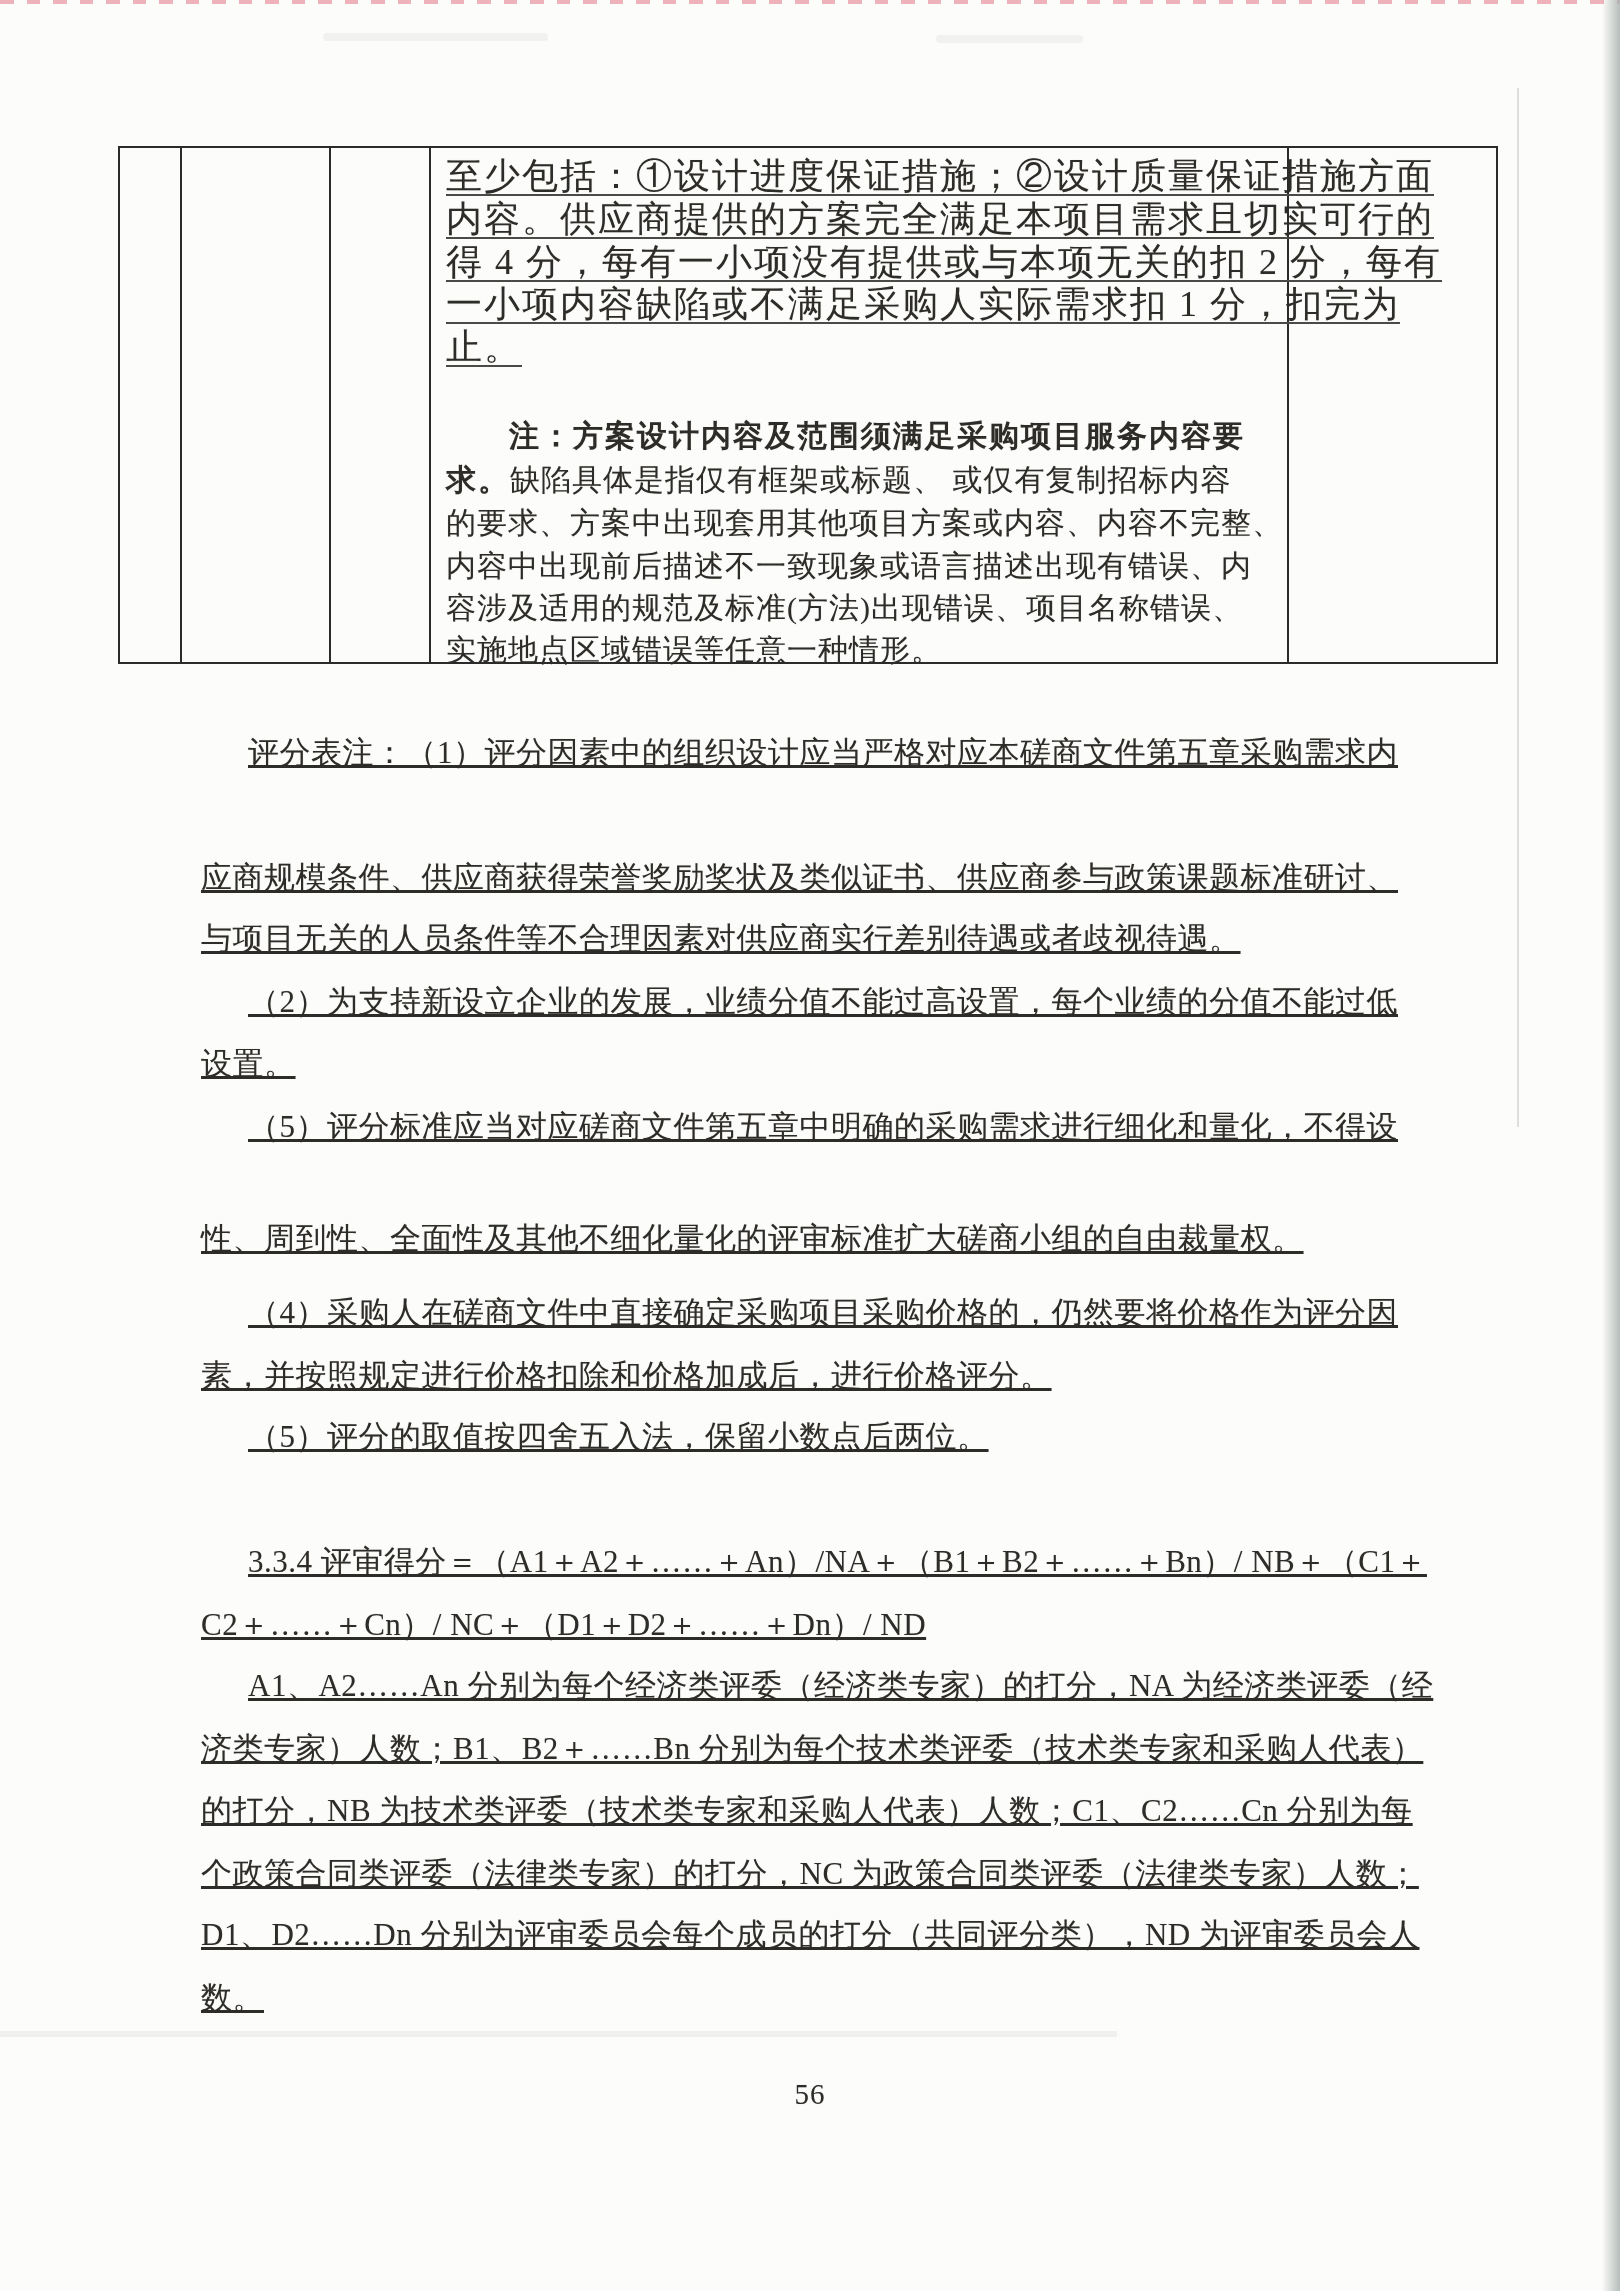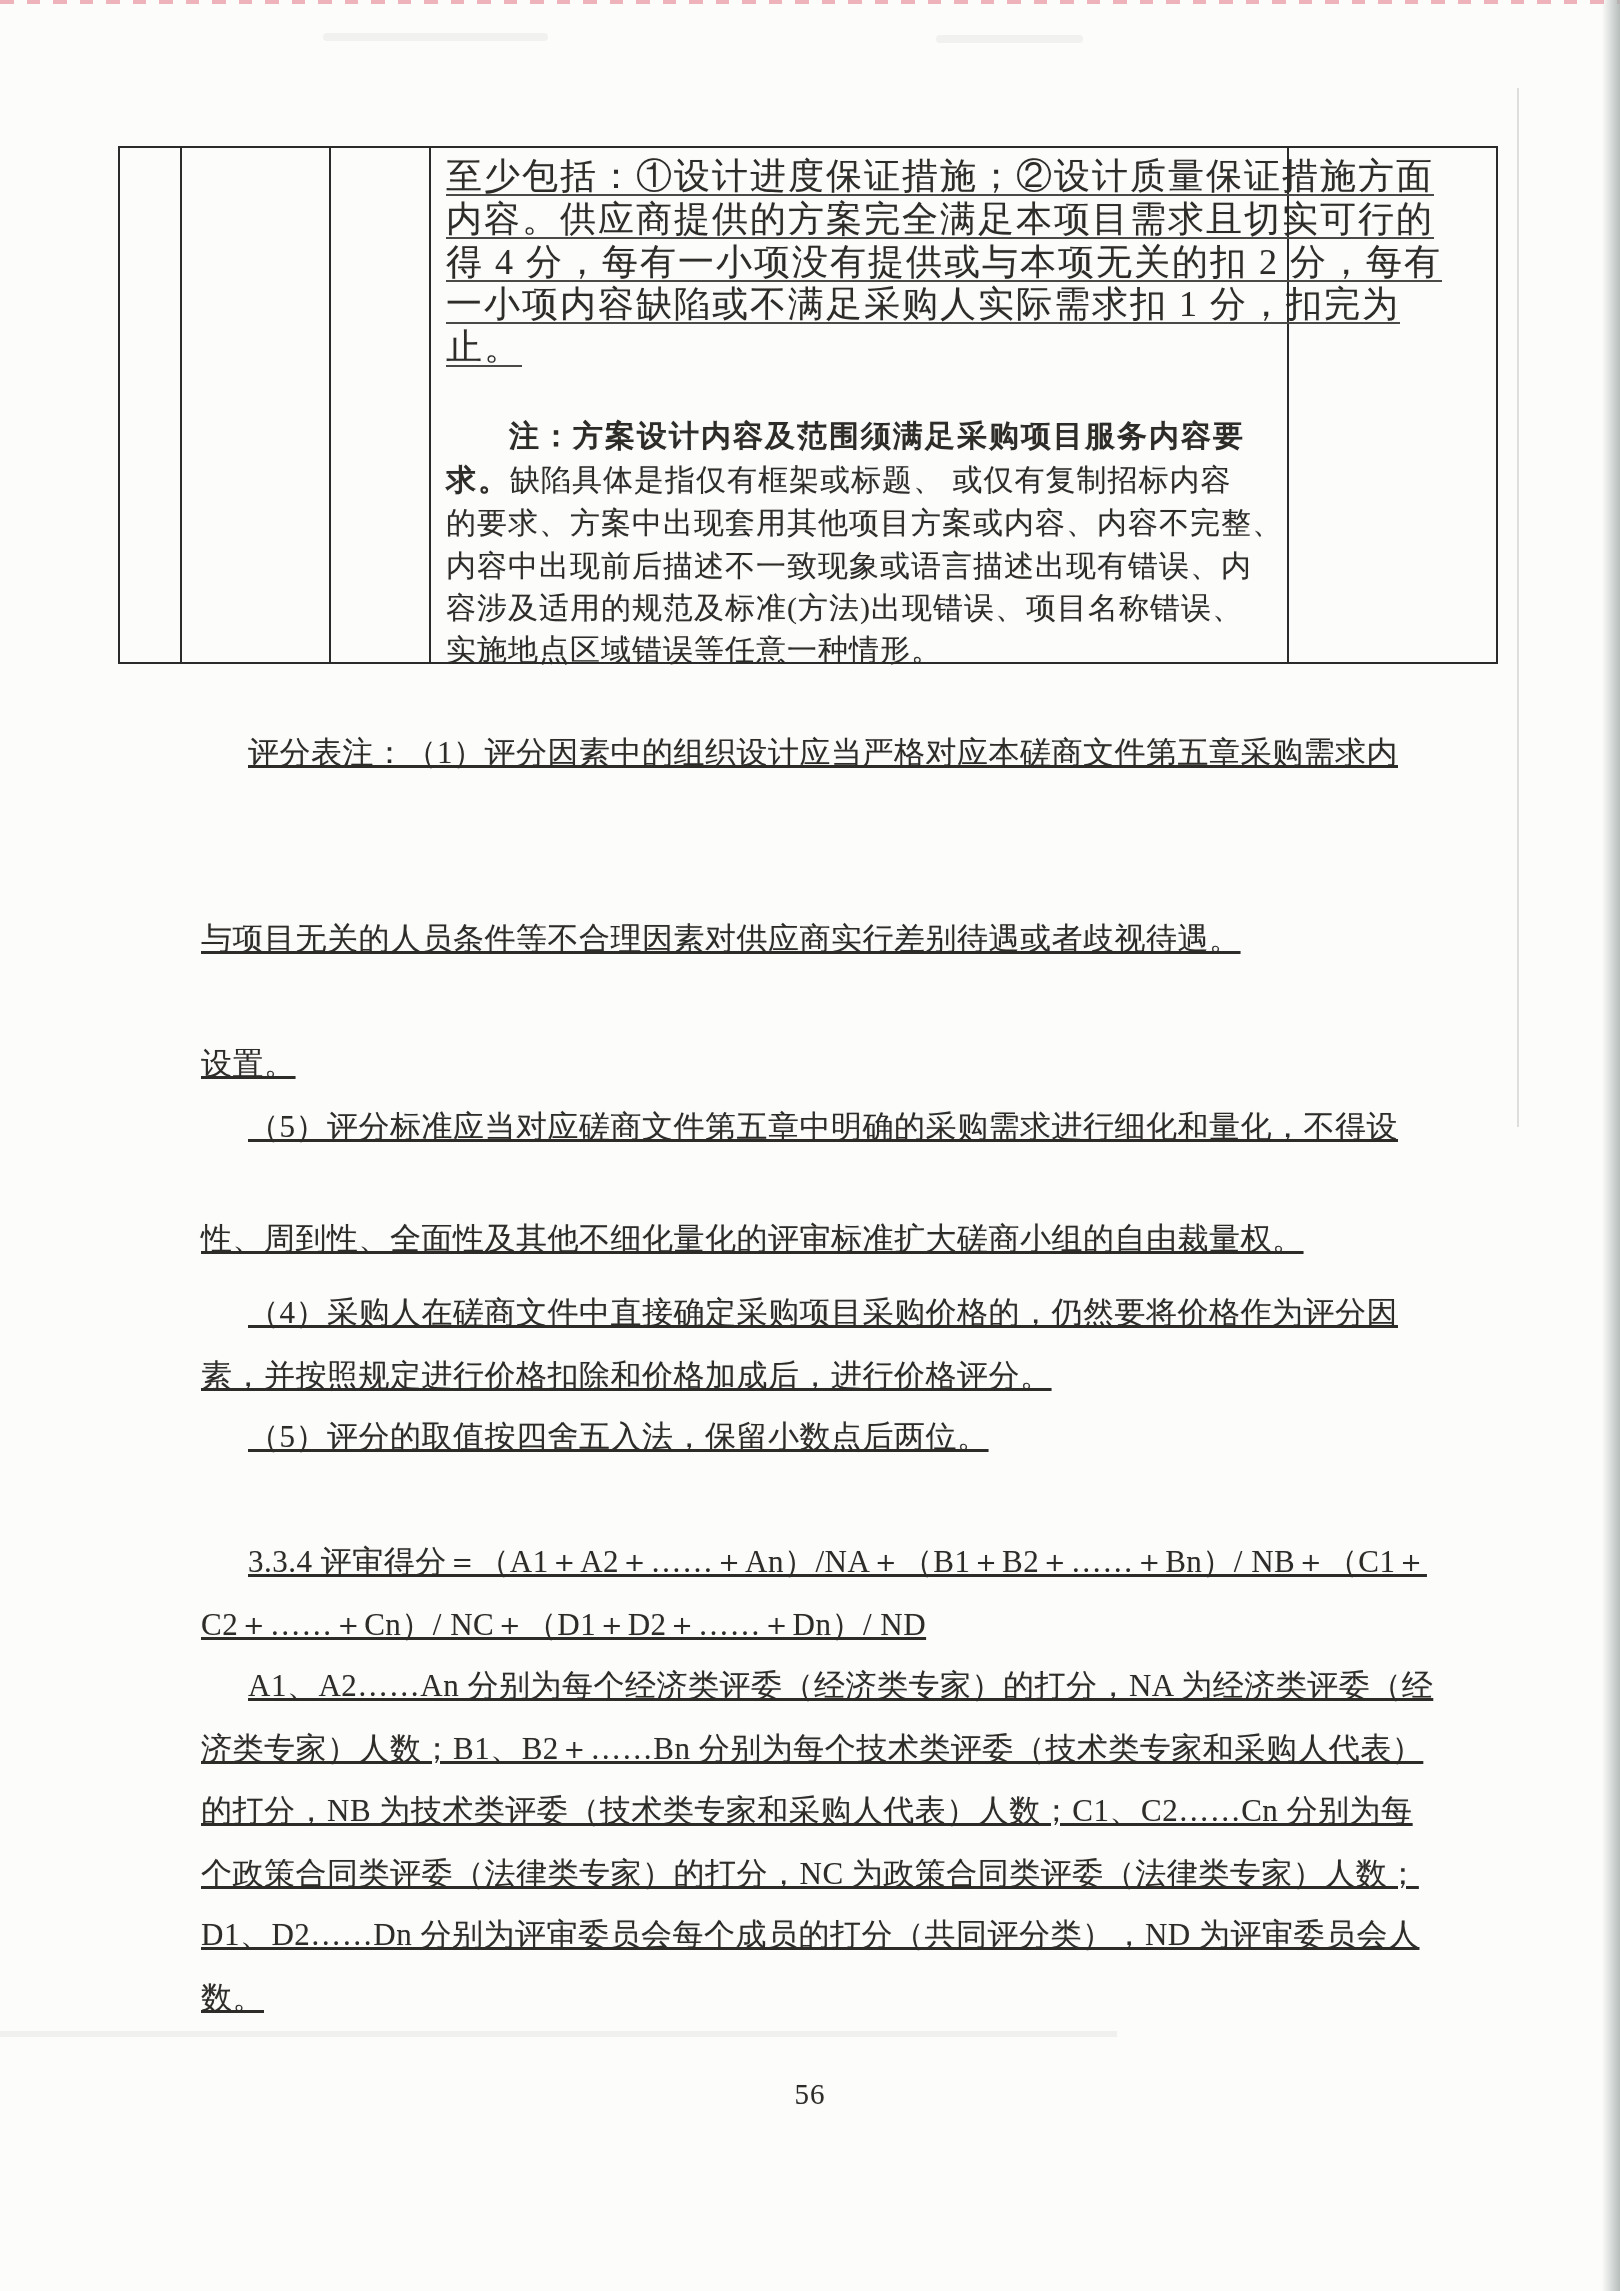--- a/index.html
+++ b/index.html
@@ -100,21 +100,23 @@
   <div class="txt cell-line u" style="top:326px">止。</div>
 
   <div class="txt note-line note-indent" style="top:414px"><b>注：方案设计内容及范围须满足采购项目服务内容要</b><span></span></div>
   <div class="txt note-line" style="top:458px"><b>求。</b><span>缺陷具体是指仅有框架或标题、 或仅有复制招标内容</span></div>
   <div class="txt note-line" style="top:501px"><b></b><span>的要求、方案中出现套用其他项目方案或内容、内容不完整、</span></div>
   <div class="txt note-line" style="top:544px"><b></b><span>内容中出现前后描述不一致现象或语言描述出现有错误、内</span></div>
   <div class="txt note-line" style="top:586px"><b></b><span>容涉及适用的规范及标准(方法)出现错误、项目名称错误、</span></div>
   <div class="txt note-line" style="top:628px"><b></b><span>实施地点区域错误等任意一种情形。</span></div>
 
   <div class="txt bl ind" style="top:728px">评分表注：（1）评分因素中的组织设计应当严格对应本磋商文件第五章采购需求内</div>
+  <div class="txt bl" style="top:853px">应商规模条件、供应商获得荣誉奖励奖状及类似证书、供应商参与政策课题标准研讨、</div>
   <div class="txt bl" style="top:914px">与项目无关的人员条件等不合理因素对供应商实行差别待遇或者歧视待遇。</div>
+  <div class="txt bl ind" style="top:977px">（2）为支持新设立企业的发展，业绩分值不能过高设置，每个业绩的分值不能过低</div>
   <div class="txt bl" style="top:1039px">设置。</div>
   <div class="txt bl ind" style="top:1102px">（5）评分标准应当对应磋商文件第五章中明确的采购需求进行细化和量化，不得设</div>
   <div class="txt bl" style="top:1214px">性、周到性、全面性及其他不细化量化的评审标准扩大磋商小组的自由裁量权。</div>
   <div class="txt bl ind" style="top:1288px">（4）采购人在磋商文件中直接确定采购项目采购价格的，仍然要将价格作为评分因</div>
   <div class="txt bl" style="top:1351px">素，并按照规定进行价格扣除和价格加成后，进行价格评分。</div>
   <div class="txt bl ind" style="top:1412px">（5）评分的取值按四舍五入法，保留小数点后两位。</div>
   <div class="txt bl ind" style="top:1537px">3.3.4 评审得分＝（A1＋A2＋……＋An）/NA＋（B1＋B2＋……＋Bn）/ NB＋（C1＋</div>
   <div class="txt bl" style="top:1600px">C2＋……＋Cn）/ NC＋（D1＋D2＋……＋Dn）/ ND</div>
   <div class="txt bl ind" style="top:1661px">A1、A2……An 分别为每个经济类评委（经济类专家）的打分，NA 为经济类评委（经</div>
   <div class="txt bl" style="top:1724px">济类专家）人数；B1、B2＋……Bn 分别为每个技术类评委（技术类专家和采购人代表）</div>

